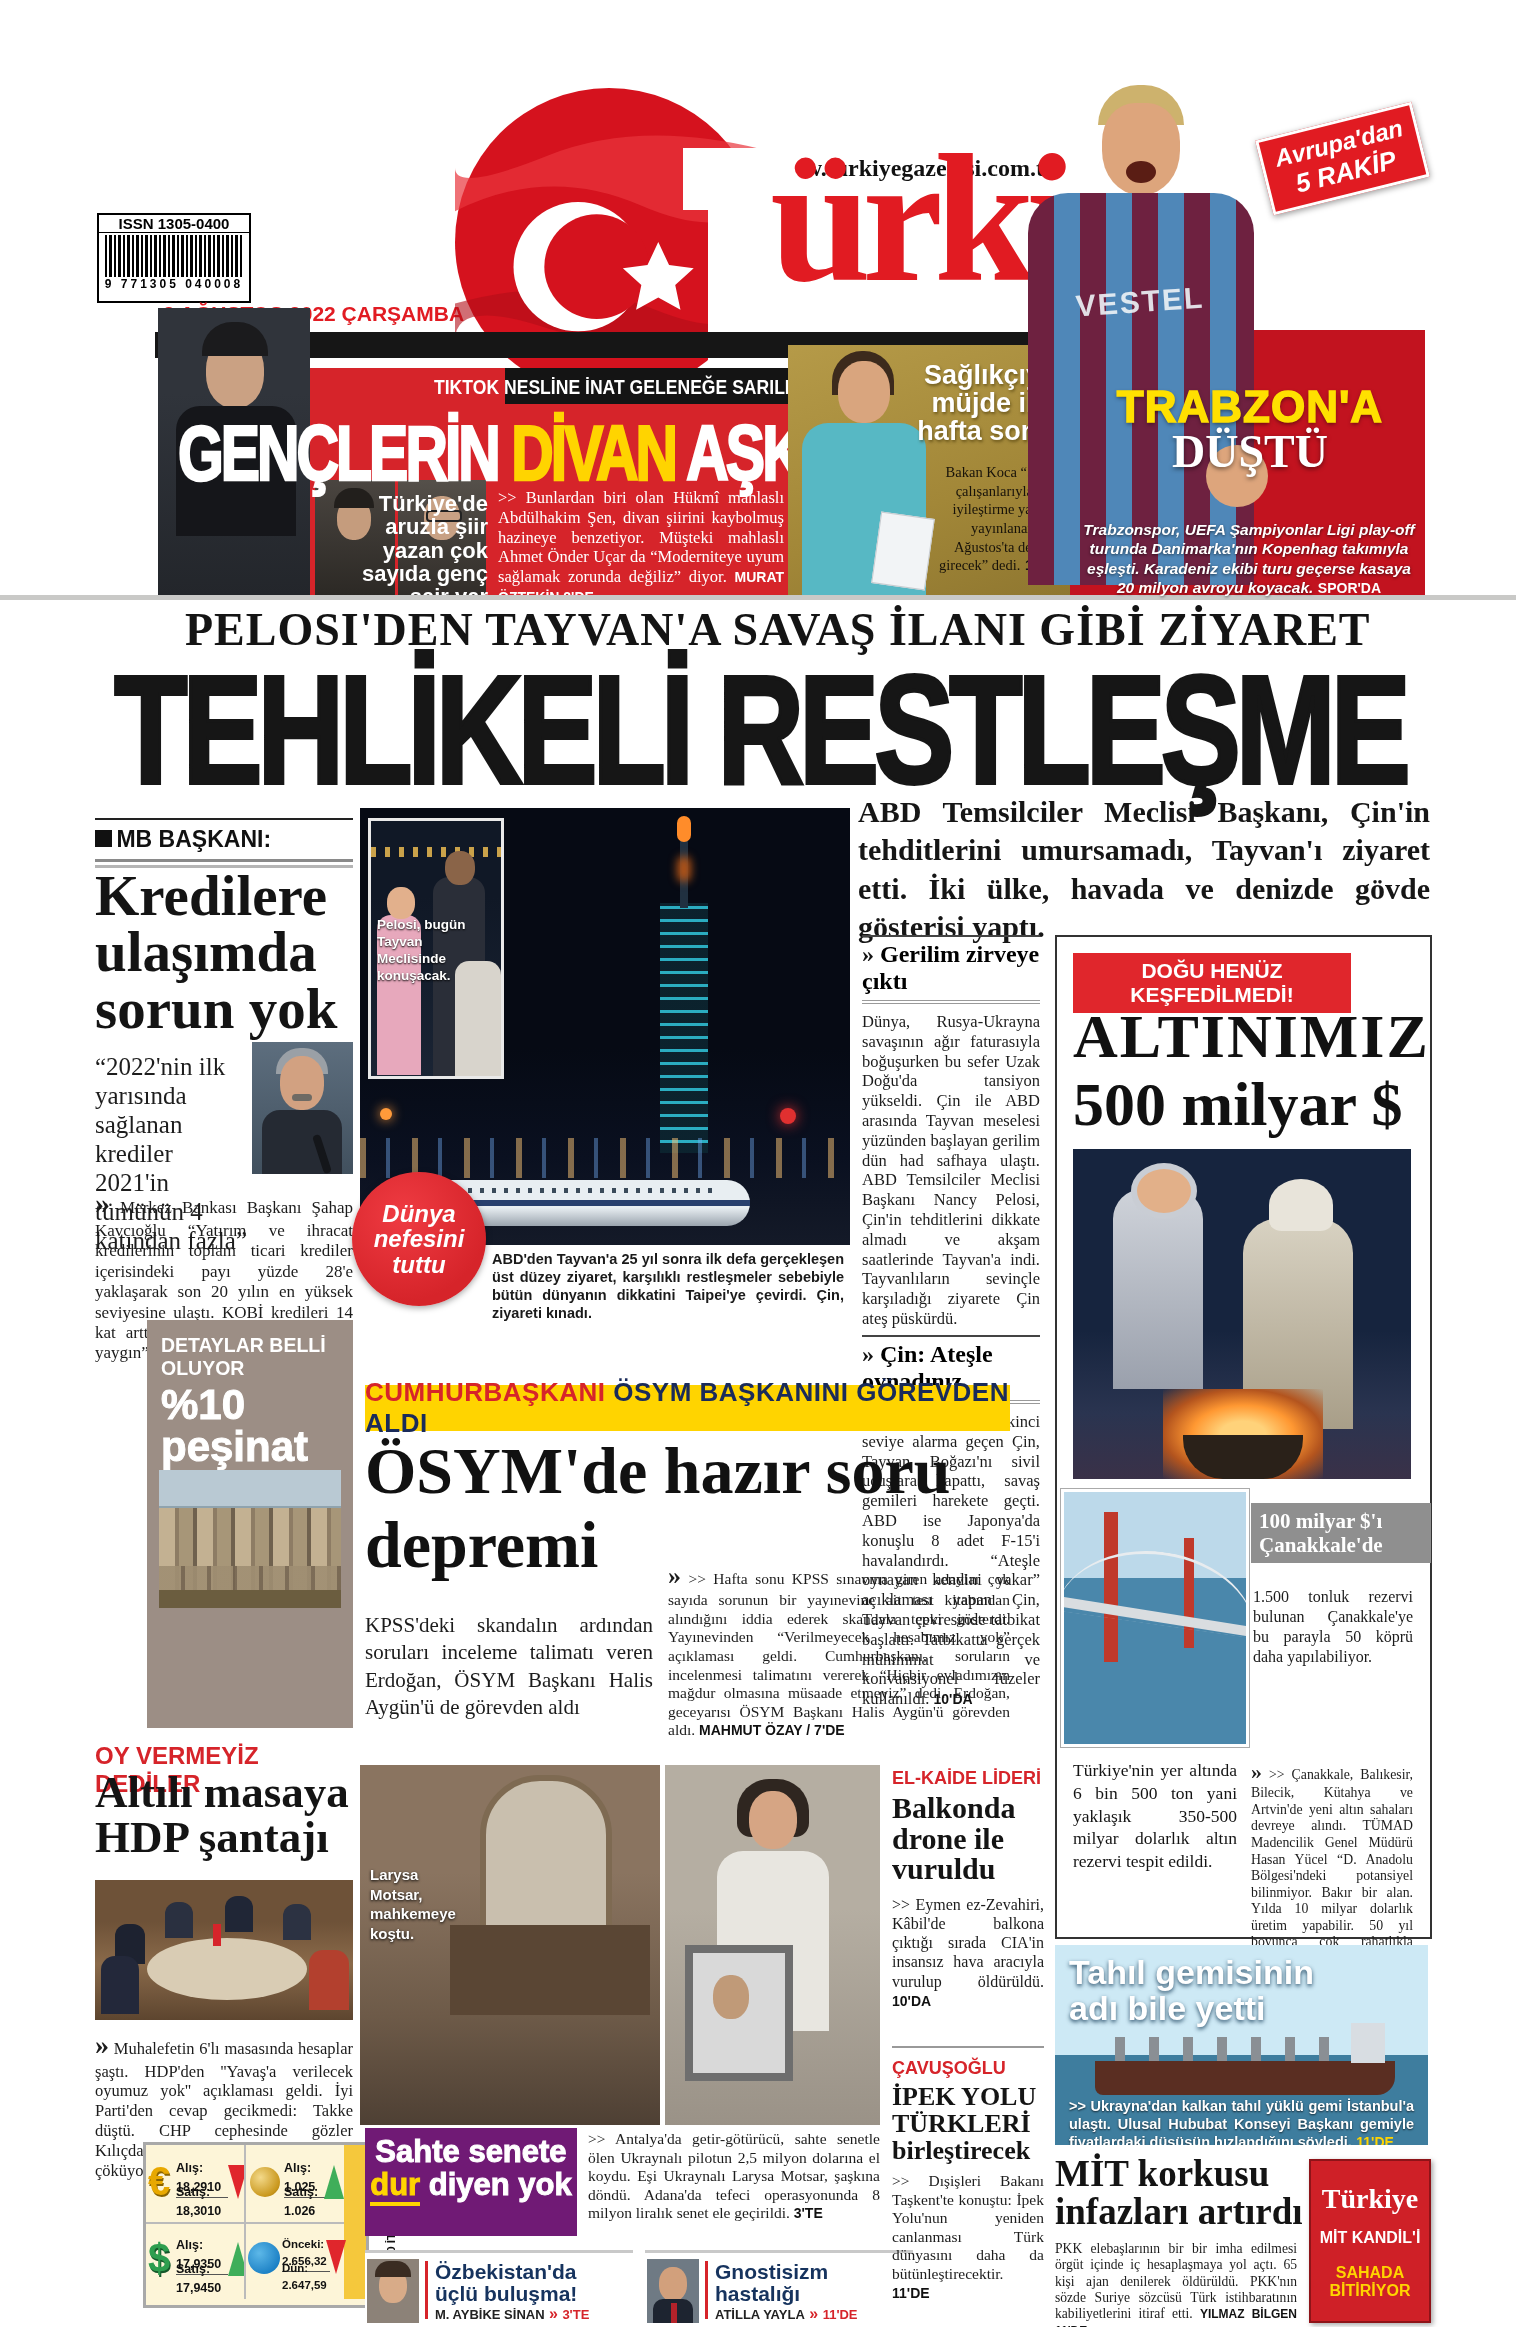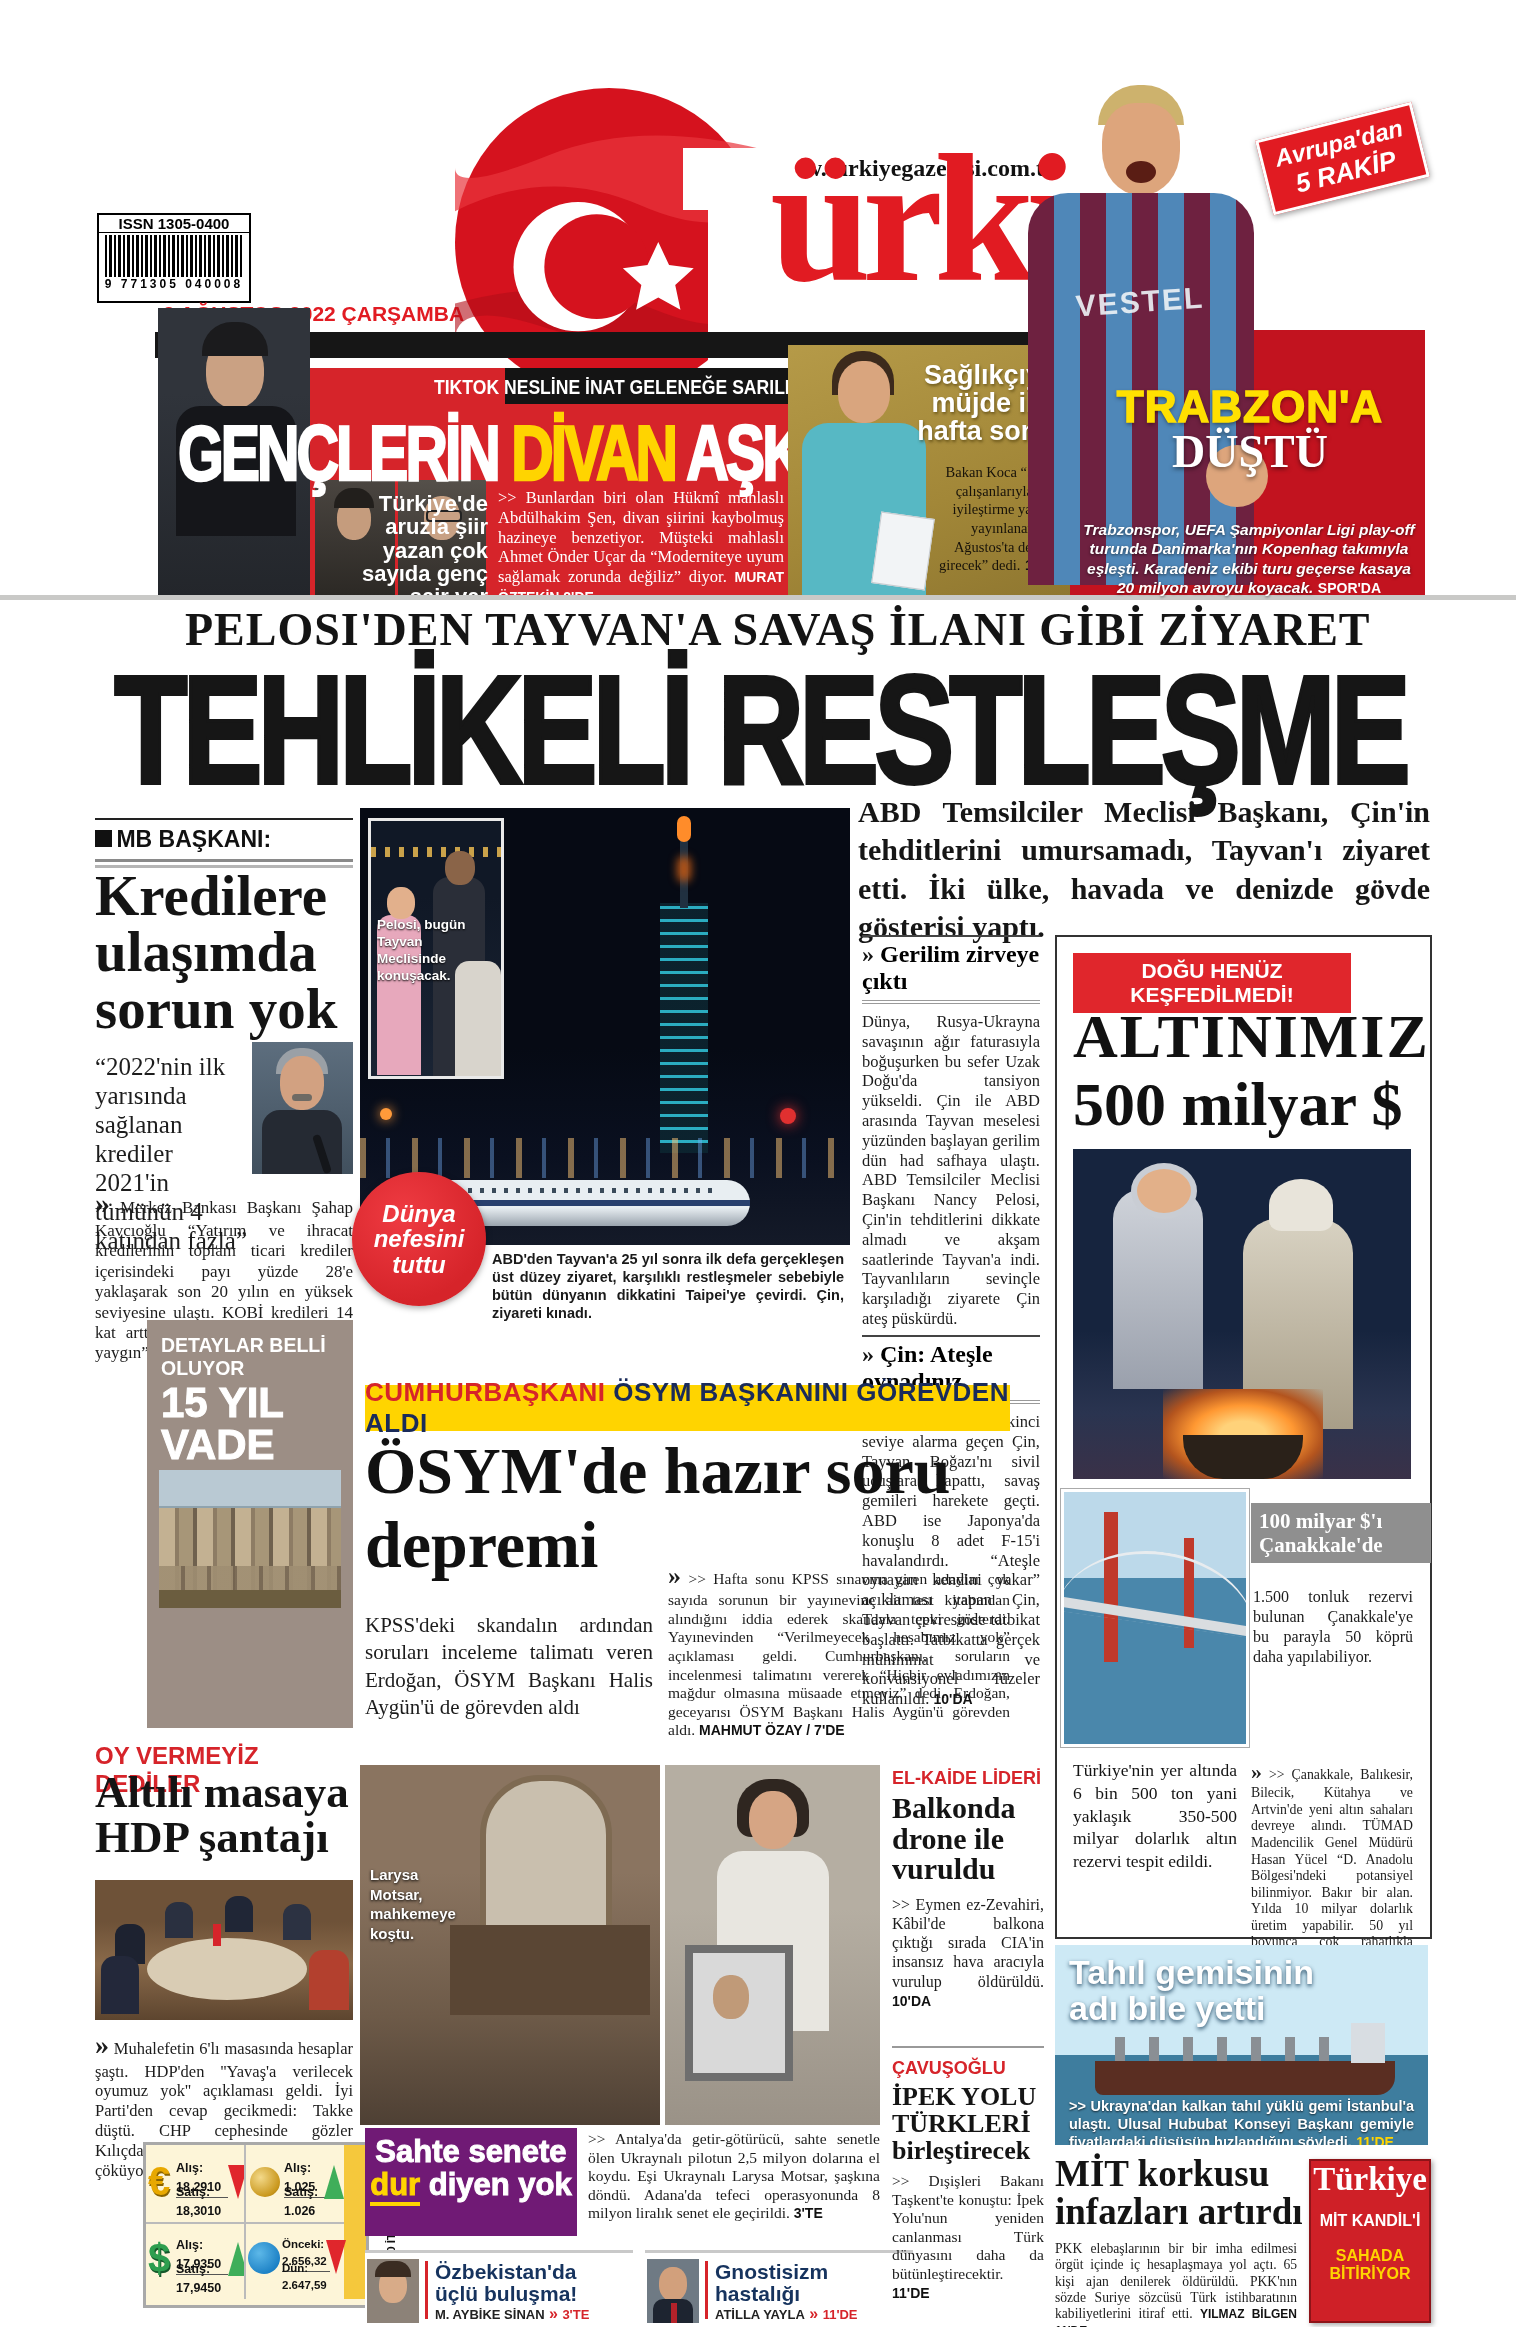--- a/index.html
+++ b/index.html
@@ -205,20 +205,21 @@
     <div class="abs" style="left:66px;top:92px;width:8px;height:40px;background:#14161a;transform:rotate(-18deg);border-radius:4px;"></div>
   </div>
   <div class="abs copy just" style="left:95px;top:1185px;width:258px;font-size:17px;">
     <span style="font-size:30px;font-weight:bold;">»</span>
     <span>Merkez Bankası Başkanı Şahap Kavcıoğlu “Yatırım ve ihracat kredilerinin toplam ticari krediler içerisindeki payı yüzde 28'e yaklaşarak son 20 yılın en yüksek seviyesine ulaştı. KOBİ kredileri 14 kat arttı. Krediye erişim, güçlü ve yaygın” dedi.</span>
     <span class="pageref">5'TE</span>
   </div>
 
   <div class="abs" style="left:147px;top:1320px;width:206px;height:408px;background:#9c8e85;padding:0;">
     <div style="margin:14px 0 0 14px;color:#fff;font-weight:bold;font-size:19.5px;">DETAYLAR BELLİ OLUYOR</div>
+    <div style="margin:4px 0 0 14px;color:#fff;font-weight:bold;font-size:42px;-webkit-text-stroke:1px #fff;line-height:1.0;">%10 peşinat</div>
     <div style="margin:2px 0 0 14px;color:#fff;font-weight:bold;font-size:42px;-webkit-text-stroke:1px #fff;line-height:1.0;">15 YIL VADE</div>
     <div class="photo" style="left:12px;top:150px;width:182px;height:138px;background:linear-gradient(180deg,#b9c9d3 0 26%,#8fa3ae 26% 30%,#7d8b93 30% 100%);">
       <div class="abs" style="left:0;top:38px;width:182px;height:100px;background:repeating-linear-gradient(90deg,#c3b192 0 16px,#8d7c64 16px 20px,#a79678 20px 34px,#6f614e 34px 38px);"></div>
       <div class="abs" style="left:0;top:96px;width:182px;height:42px;background:repeating-linear-gradient(90deg,#9f8e72 0 22px,#756551 22px 26px);opacity:.9;"></div>
       <div class="abs" style="left:0;top:120px;width:182px;height:18px;background:#6b5d3f;"></div>
     </div>
     <div class="just" style="margin:300px 12px 0 12px;">
       <span class="serif" style="font-size:15px;line-height:1.2;color:#fff;">&gt;&gt; Vatandaş, Erdoğan'ın açıklayacağı cumhuriyet tarihinin en büyük sosyal konut hamlesinin detaylarını merak ediyor. Kulislerde konuşulanlara göre dar gelirli için yapılacak konutlarda yüzde 10 peşinat istenecek, vadesi ise 15 yıl olacak.</span>
       <span class="pageref" style="color:#fff;">5'TE</span>
     </div>
@@ -400,20 +401,20 @@
     </div>
   </div>
 
   <div class="abs" style="left:1055px;top:2155px;width:373px;height:170px;">
     <div class="serif" style="position:absolute;left:0;top:0;width:250px;font-weight:bold;font-size:37px;line-height:1.02;color:#141414;">MİT korkusu infazları artırdı</div>
     <div class="copy just" style="position:absolute;left:0;top:86px;width:242px;font-size:13.6px;">
       <span>PKK elebaşlarının bir bir imha edilmesi örgüt içinde iç hesaplaşmaya yol açtı. 65 kişi ajan denilerek öldürüldü. PKK'nın sözde Suriye sözcüsü Türk istihbaratının kabiliyetlerini itiraf etti.</span>
       <span class="pageref" style="font-size:12px;">YILMAZ BİLGEN 11'DE</span>
     </div>
     <div class="abs" style="left:254px;top:4px;width:118px;height:160px;background:#cf2027;border:2px solid #8e1318;box-shadow:2px 2px 5px rgba(0,0,0,.35);text-align:center;">
-      <div class="serif" style="color:#fff;font-weight:bold;font-size:33px;margin-top:0;">Türkiye</div>
+      <div class="serif" style="color:#fff;font-weight:bold;font-size:28px;margin-top:22px;">Türkiye</div>
       <div style="color:#fff;font-weight:bold;font-size:16px;margin-top:14px;">MİT KANDİL'İ</div>
       <div style="color:#ffd400;font-weight:bold;font-size:16px;margin-top:17px;">SAHADA</div>
       <div style="color:#ffd400;font-weight:bold;font-size:16px;">BİTİRİYOR</div>
     </div>
   </div>
 
 </div>
 
 </body></html>

